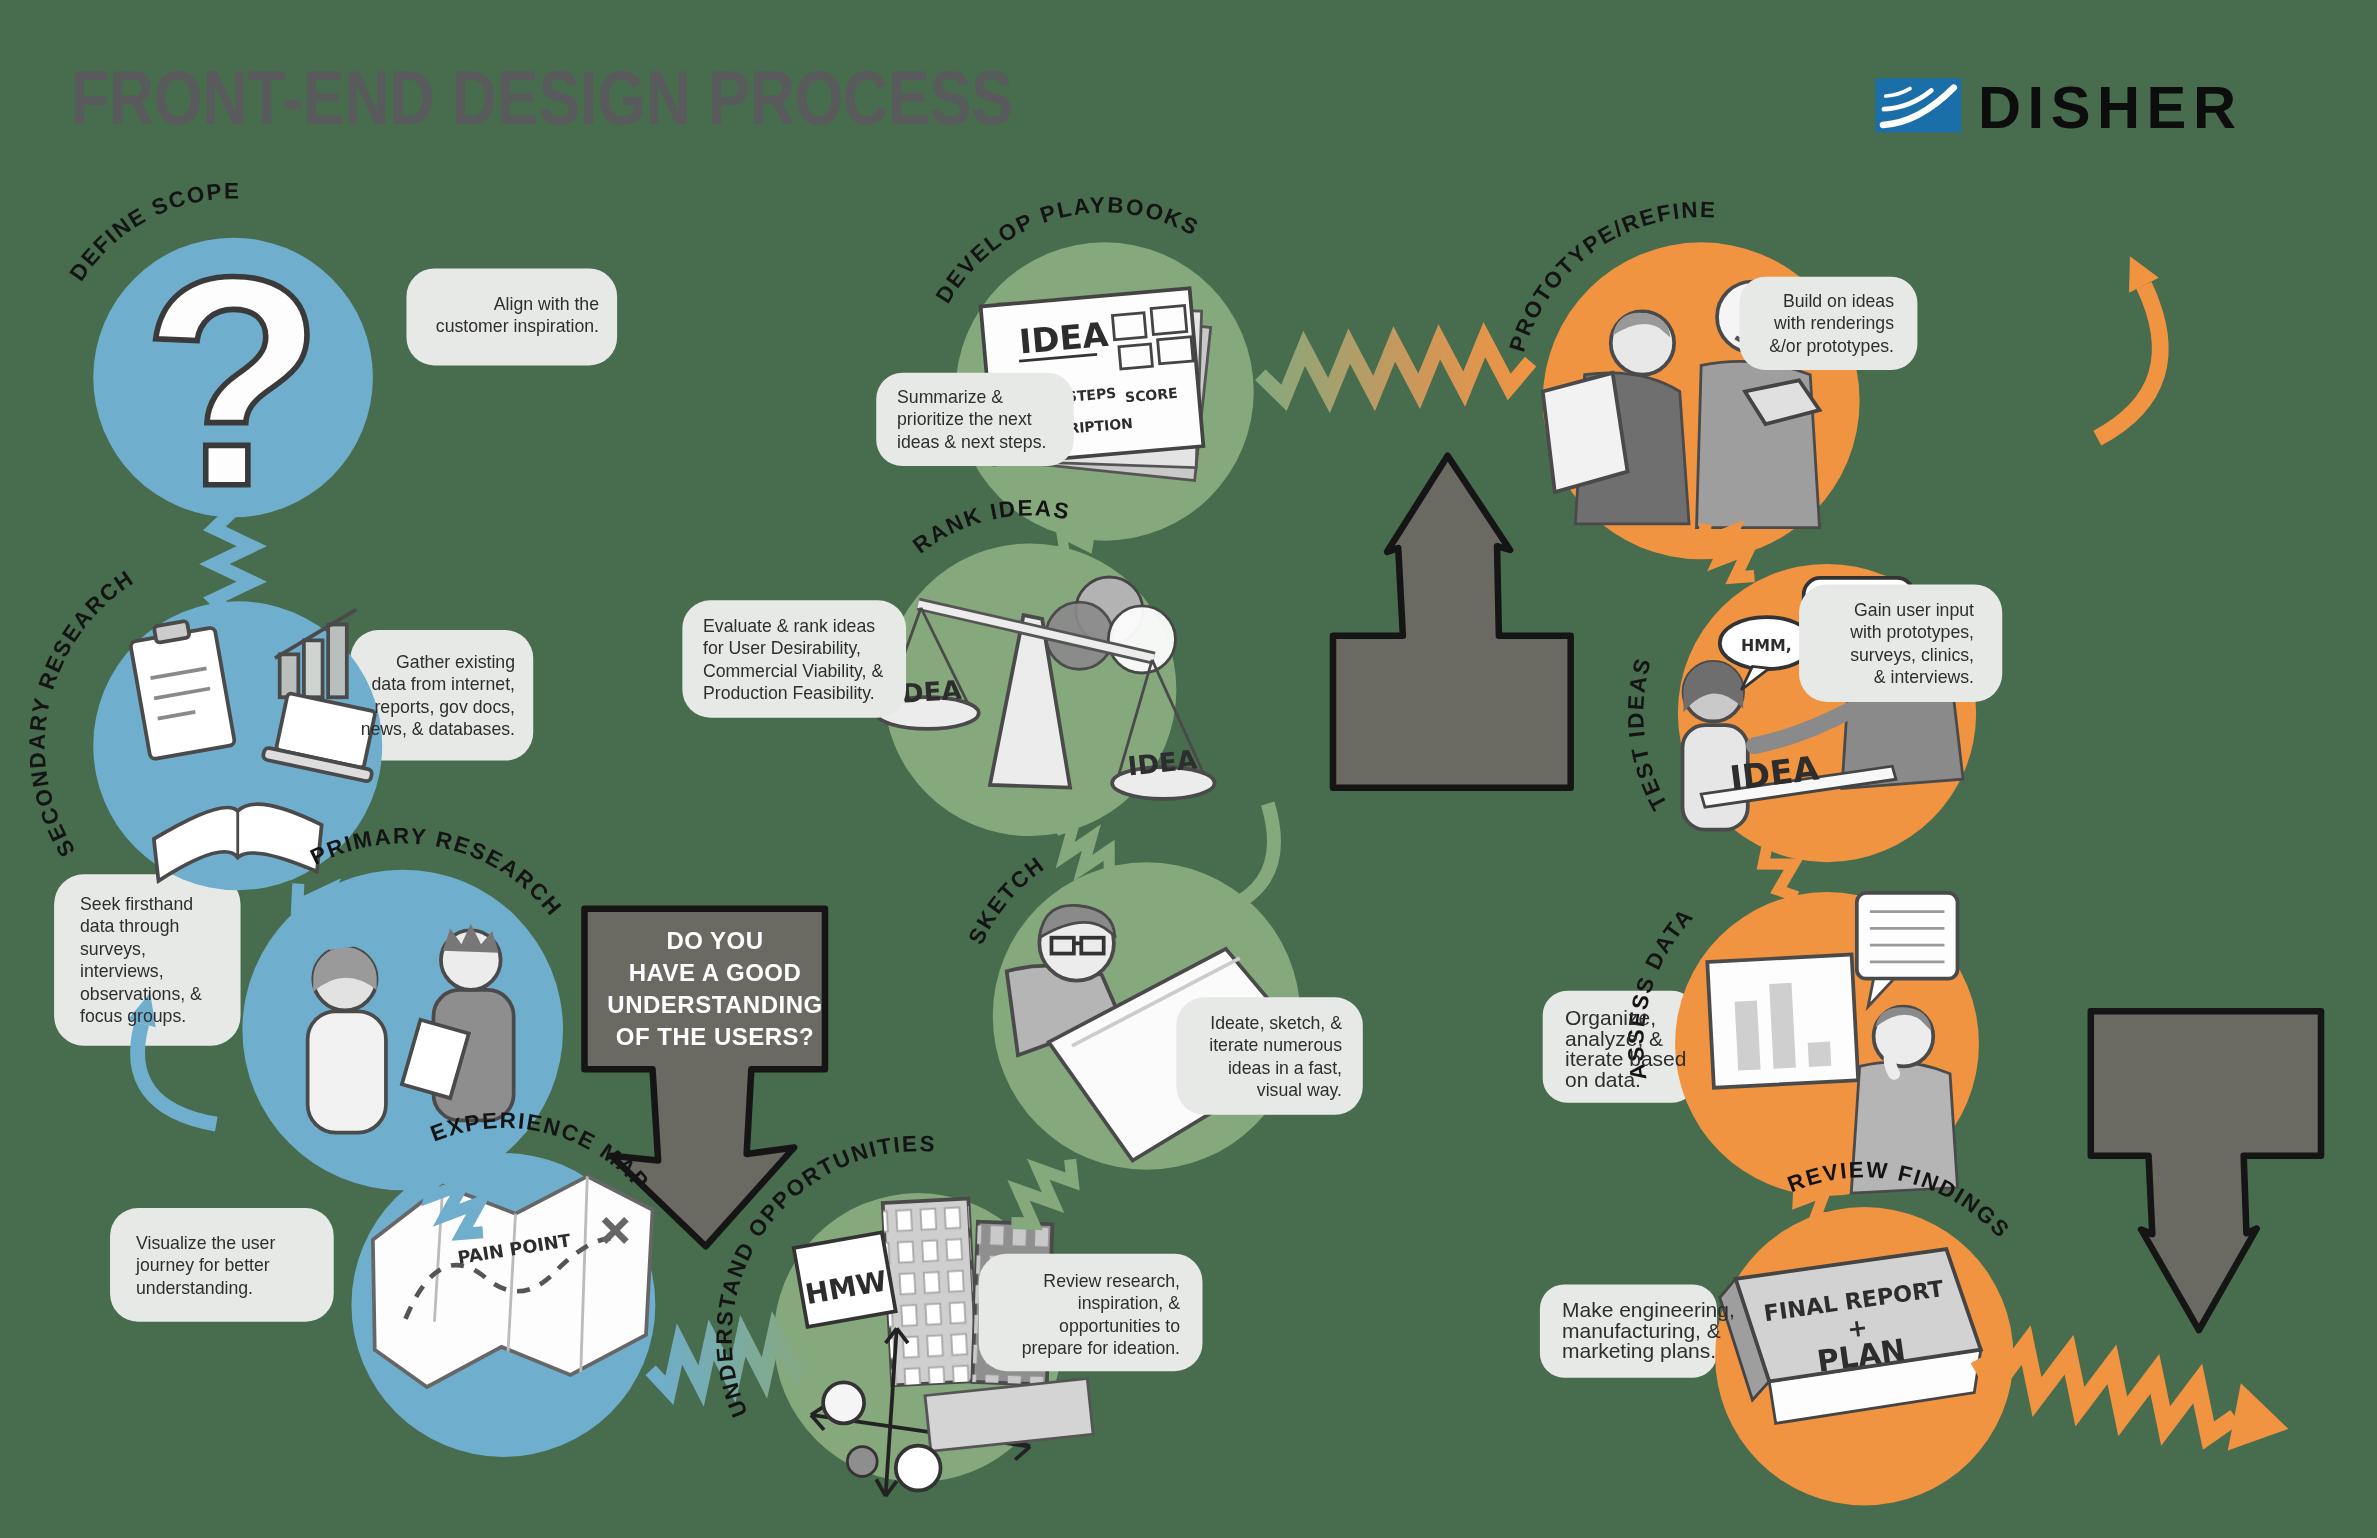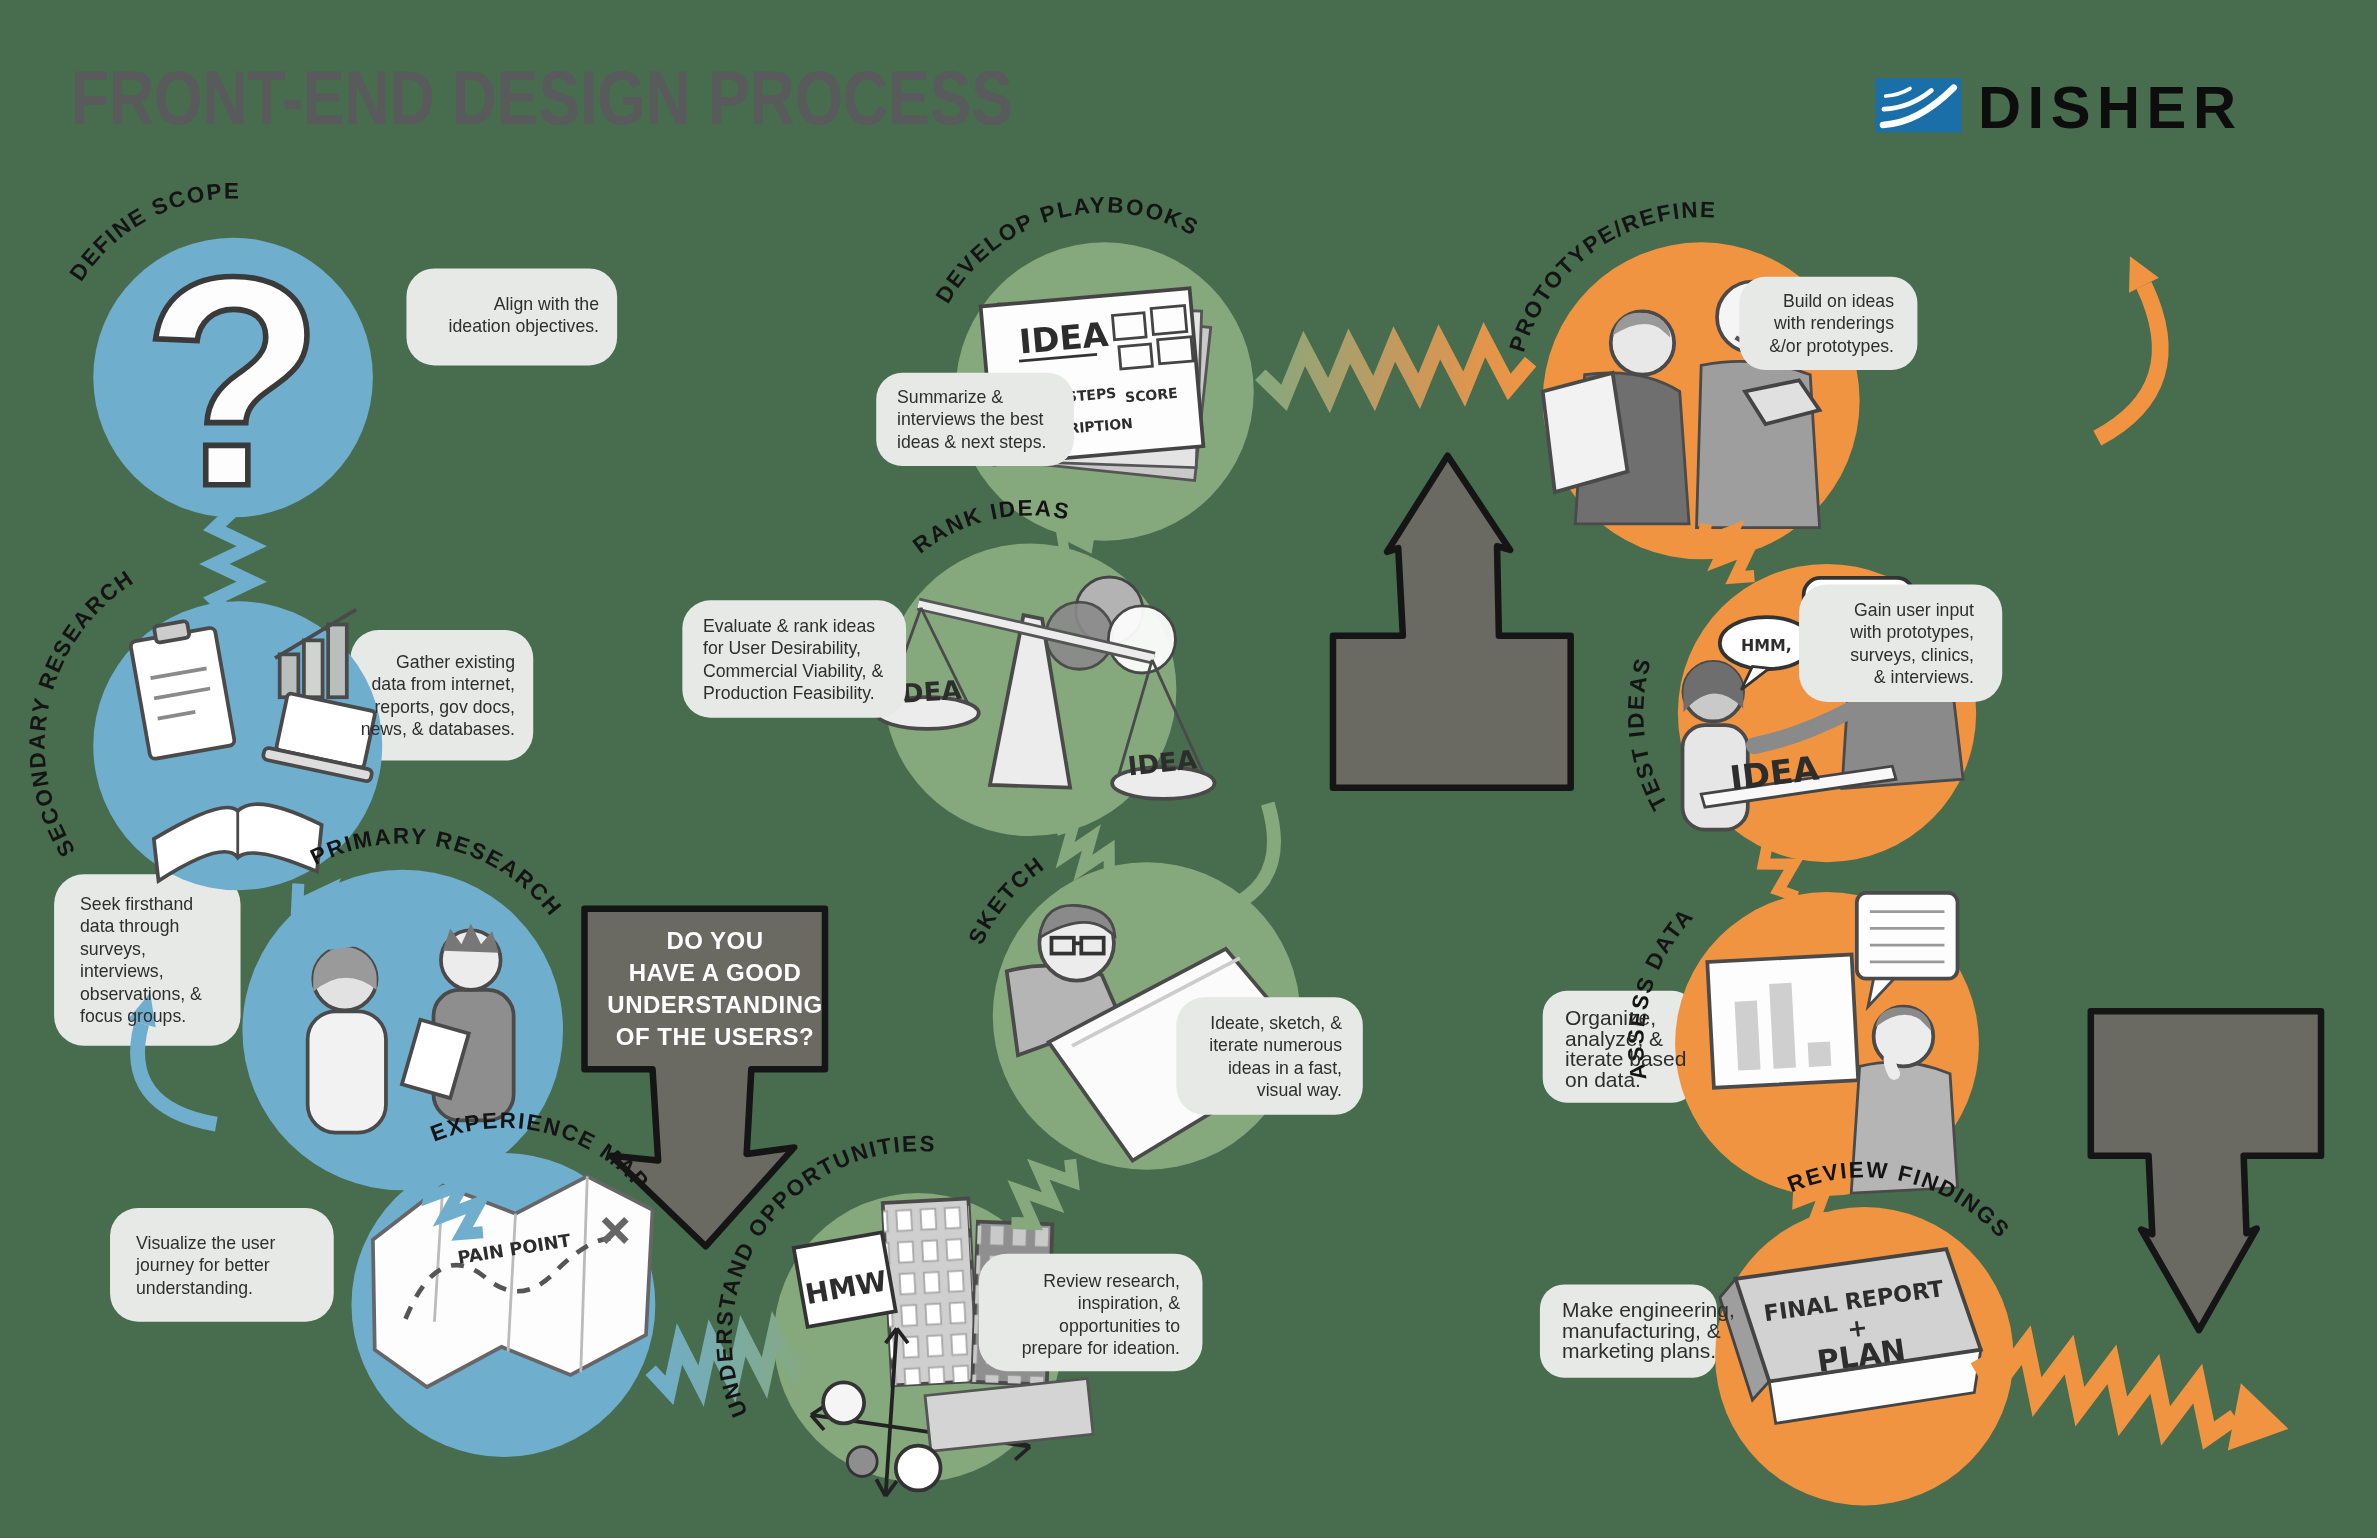--- a/index.html
+++ b/index.html
@@ -355,21 +355,21 @@
       <path d="M2023 103 Q2037 102 2049 95" stroke-width="4"></path>
     </g>
     <text x="2122" y="137" font-size="64" font-weight="bold" letter-spacing="7" fill="#0d0d0d">DISHER</text>
   </g>
 </svg>
 
 <div class="page-title">FRONT-END DESIGN PROCESS</div>
 
 <div class="callout-text align-r" style="left:416px;top:293px;width:183px;">
   <span class="ln">Align with the</span>
-  <span class="ln">ideation objectives.</span>
+  <span class="ln">customer inspiration.</span>
 </div>
 
 <div class="callout-text align-r" style="left:360px;top:651px;width:155px;">
   <span class="ln">Gather existing</span>
   <span class="ln">data from internet,</span>
   <span class="ln">reports, gov docs,</span>
   <span class="ln">news, &amp; databases.</span>
 </div>
 
 <div class="callout-text align-l" style="left:80px;top:893px;width:149px;">
@@ -403,21 +403,21 @@
 
 <div class="callout-text align-l" style="left:703px;top:615px;width:196px;">
   <span class="ln">Evaluate &amp; rank ideas</span>
   <span class="ln">for User Desirability,</span>
   <span class="ln">Commercial Viability, &amp;</span>
   <span class="ln">Production Feasibility.</span>
 </div>
 
 <div class="callout-text align-l" style="left:897px;top:386px;width:168px;">
   <span class="ln">Summarize &amp;</span>
-  <span class="ln">interviews the best</span>
+  <span class="ln">prioritize the next</span>
   <span class="ln">ideas &amp; next steps.</span>
 </div>
 
 <div class="callout-text align-r" style="left:1753px;top:290px;width:141px;">
   <span class="ln">Build on ideas</span>
   <span class="ln">with renderings</span>
   <span class="ln">&amp;/or prototypes.</span>
 </div>
 
 <div class="callout-text align-r" style="left:1813px;top:599px;width:161px;">

